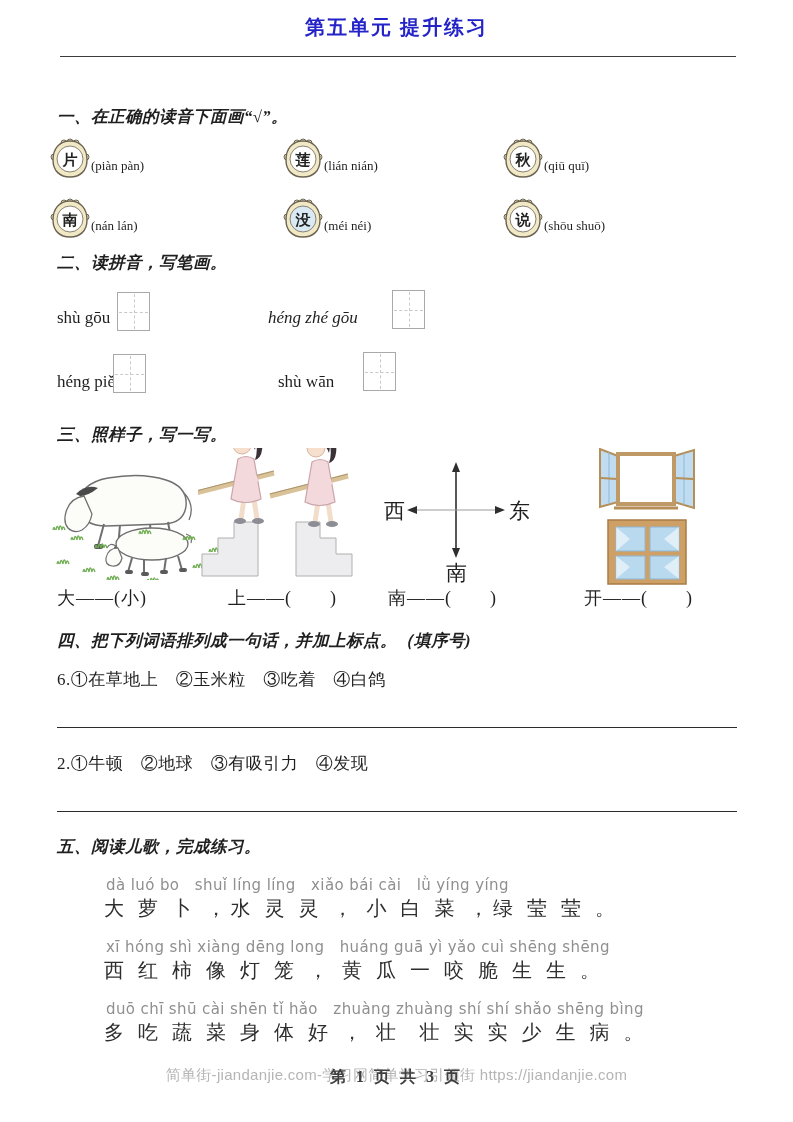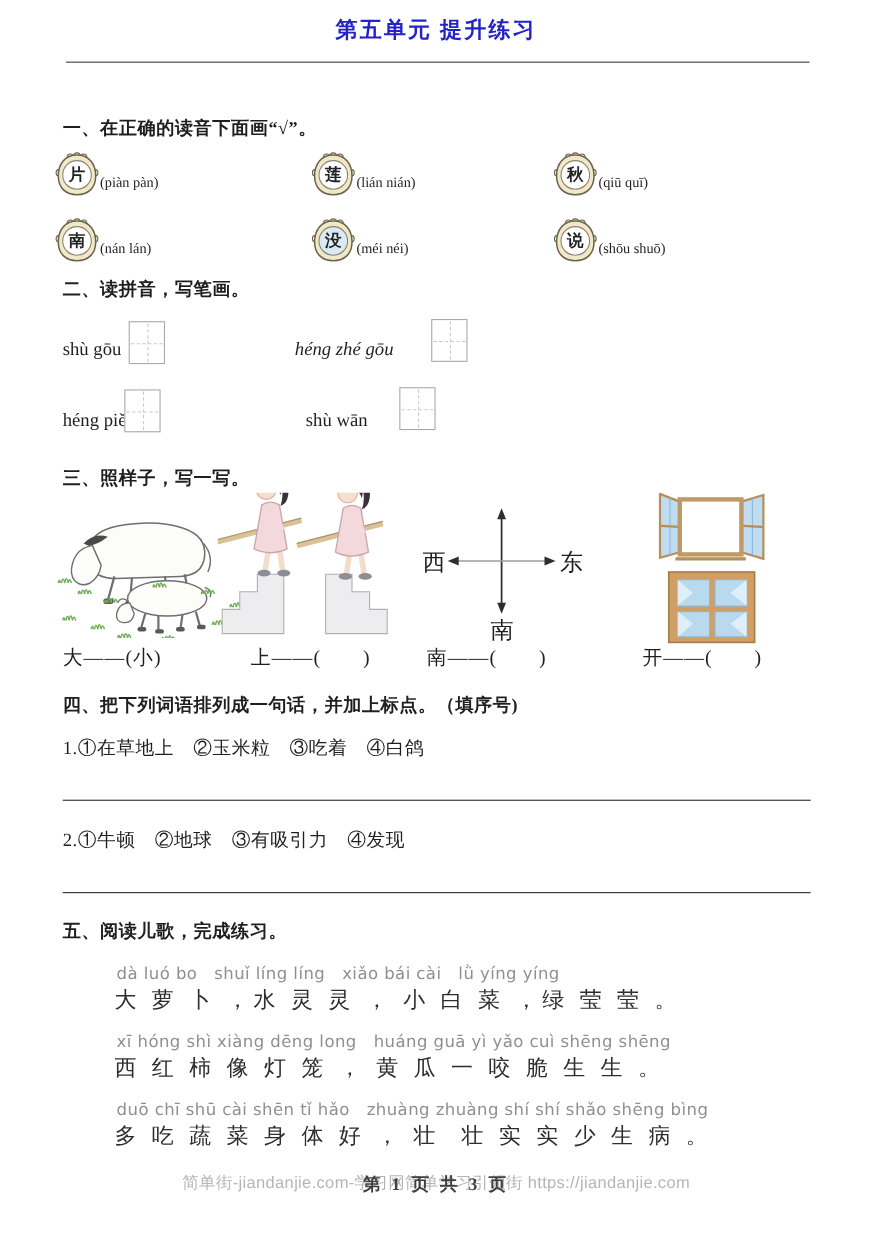--- a/index.html
+++ b/index.html
@@ -2,21 +2,21 @@
 <html><head>
 <meta charset="utf-8">
 <style>
   html,body{margin:0;padding:0;background:#ffffff;}
   .page{position:relative;width:793px;height:1122px;background:#ffffff;overflow:hidden;
         font-family:"Liberation Serif",serif;color:#1f1f1f;}
   .abs{position:absolute;}
   .title{top:14px;left:0;right:0;text-align:center;color:#2323c8;font-size:20px;font-weight:bold;letter-spacing:2px;}
   .rule{top:56px;left:60px;width:676px;border-top:1.6px solid #3c3c3c;}
   .time{top:64px;left:0;right:0;text-align:center;font-size:17px;}
-  .sec-h{font-weight:bold;font-size:16.5px;letter-spacing:0.5px;}
+  .sec-h{font-weight:bold;font-size:16.5px;letter-spacing:0.5px;font-style:italic;}
   
   .s1-cell{position:absolute;display:flex;align-items:flex-end;gap:1px;}
   .badge{position:relative;width:40px;height:42px;flex:0 0 auto;}
   .badge svg{position:absolute;left:0;top:0;}
   .badge .ch{position:absolute;left:0;top:0;width:40px;height:42px;line-height:44px;text-align:center;
              font-size:15px;font-weight:bold;color:#222;}
   .s1-py{font-size:13px;margin-bottom:6px;}
   
   .s2-label{font-size:17px;}
   .tzg{position:absolute;width:31px;height:37px;border:1px solid #a9a9a9;background:#fff;}
@@ -249,21 +249,21 @@
     <polygon points="22,108 36,119 22,131" fill="#ffffff" opacity="0.55"></polygon>
     <polygon points="85,108 70,119 85,131" fill="#ffffff" opacity="0.55"></polygon>
   </svg>
 
   <div class="abs answer" style="top:586px;left:57px;">大——(小)</div>
   <div class="abs answer" style="top:586px;left:228px;">上——(　　)</div>
   <div class="abs answer" style="top:586px;left:388px;">南——(　　)</div>
   <div class="abs answer" style="top:586px;left:584px;">开——(　　)</div>
 
   <div class="abs sec-h" style="top:630px;left:57px;">四、把下列词语排列成一句话，并加上标点。（填序号)</div>
-  <div class="abs s4-item" style="top:668px;left:57px;">1.①在草地上　②玉米粒　③吃着　④白鸽</div>
+  <div class="abs s4-item" style="top:668px;left:57px;">6.①在草地上　②玉米粒　③吃着　④白鸽</div>
   <div class="abs blank-line" style="top:727px;left:57px;width:680px;"></div>
   <div class="abs s4-item" style="top:752px;left:57px;">2.①牛顿　②地球　③有吸引力　④发现</div>
   <div class="abs blank-line" style="top:811px;left:57px;width:680px;"></div>
 
   <div class="abs sec-h" style="top:836px;left:57px;">五、阅读儿歌，完成练习。</div>
   <div class="abs hz-line" style="top:895px;left:104px;">大 萝 卜 ，水 灵 灵 ， 小 白 菜 ，绿 莹 莹 。</div>
   <div class="abs py-line" style="top:876px;left:106px;">dà luó bo　shuǐ líng líng　xiǎo bái cài　lǜ yíng yíng</div>
   <div class="abs py-line" style="top:938px;left:106px;">xī hóng shì xiàng dēng long　huáng guā yì yǎo cuì shēng shēng</div>
   <div class="abs hz-line" style="top:957px;left:104px;">西 红 柿 像 灯 笼 ， 黄 瓜 一 咬 脆 生 生 。</div>
   <div class="abs py-line" style="top:1000px;left:106px;">duō chī shū cài shēn tǐ hǎo　zhuàng zhuàng shí shí shǎo shēng bìng</div>

